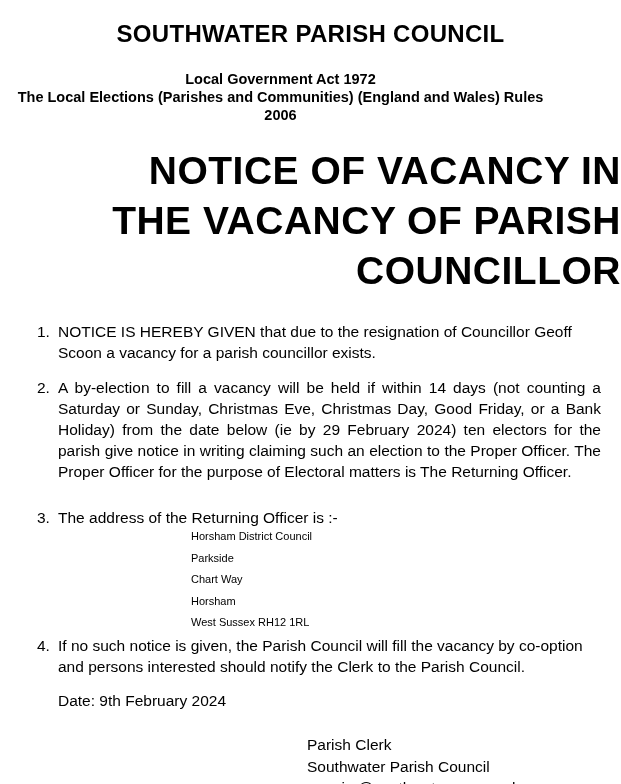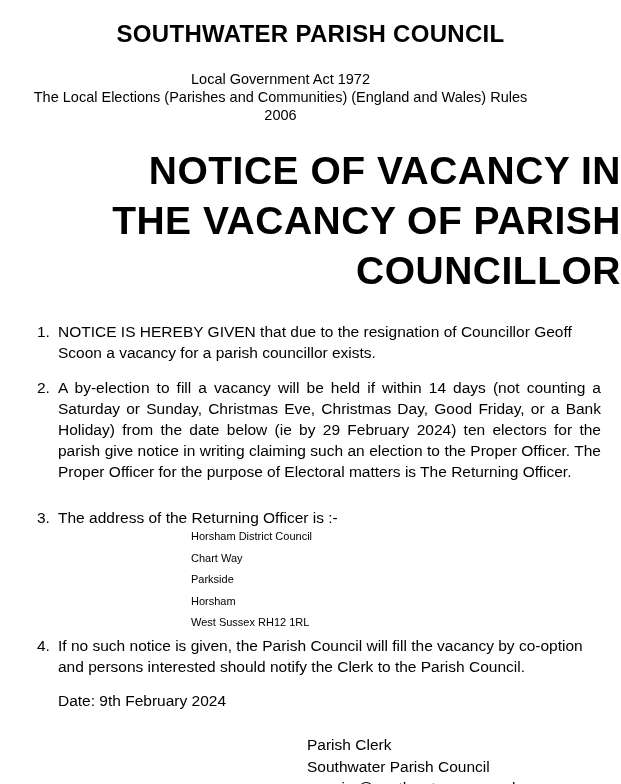--- a/index.html
+++ b/index.html
@@ -1,19 +1,19 @@
 <!DOCTYPE html>
 <html><head>
 <meta charset="utf-8">
 <style>
   html, body { margin:0; padding:0; background:#ffffff; }
   body { width:621px; height:784px; position:relative; overflow:hidden; color:#000; font-family:"Liberation Sans", sans-serif; }
   .abs { position:absolute; }
   .h1 { left:0; width:621px; top:20px; text-align:center; font-weight:bold; font-size:24px; letter-spacing:0.3px; }
-  .sub { left:0; width:561px; text-align:center; font-weight:normal; font-size:14.5px; line-height:18px; }
+  .sub { left:0; width:561px; text-align:center; font-weight:bold; font-size:14.5px; line-height:18px; }
   .title { left:0; width:621px; top:146px; text-align:right; font-weight:bold; font-size:39px; line-height:50px; letter-spacing:0.5px; }
   .item { left:37px; width:564px; font-size:15.5px; line-height:21px; display:flex; }
   .num { width:21px; flex:none; }
   .txt { flex:1; }
   .justify { text-align:justify; }
   .addr { left:191px; font-size:11px; line-height:21.5px; }
   .date { left:58px; top:690px; font-size:15.5px; line-height:21px; }
   .sig { left:307px; top:710px; font-size:15.5px; line-height:21.5px;margin-top:24px; }
 </style>
 </head>
@@ -40,22 +40,22 @@
   <span class="txt">A by-election to fill a vacancy will be held if within 14 days (not counting a Saturday or Sunday, Christmas Eve, Christmas Day, Good Friday, or a Bank Holiday) from the date below (ie by 29 February 2024) ten electors for the parish give notice in writing claiming such an election to the Proper Officer. The Proper Officer for the purpose of Electoral matters is The Returning Officer.</span>
 </div>
 
 <div class="abs item" style="top:507px">
   <span class="num">3.</span>
   <span class="txt">The address of the Returning Officer is :-</span>
 </div>
 
 <div class="abs addr" style="top:526px">
   <div>Horsham District Council</div>
+  <div>Parkside</div>
   <div>Chart Way</div>
-  <div>Parkside</div>
   <div>Horsham</div>
   <div>West Sussex RH12 1RL</div>
 </div>
 
 <div class="abs item" style="top:635px">
   <span class="num">4.</span>
   <span class="txt">If no such notice is given, the Parish Council will fill the vacancy by co-option and persons interested should notify the Clerk to the Parish Council.</span>
 </div>
 
 <div class="abs date">Date: 9th February 2024</div>

